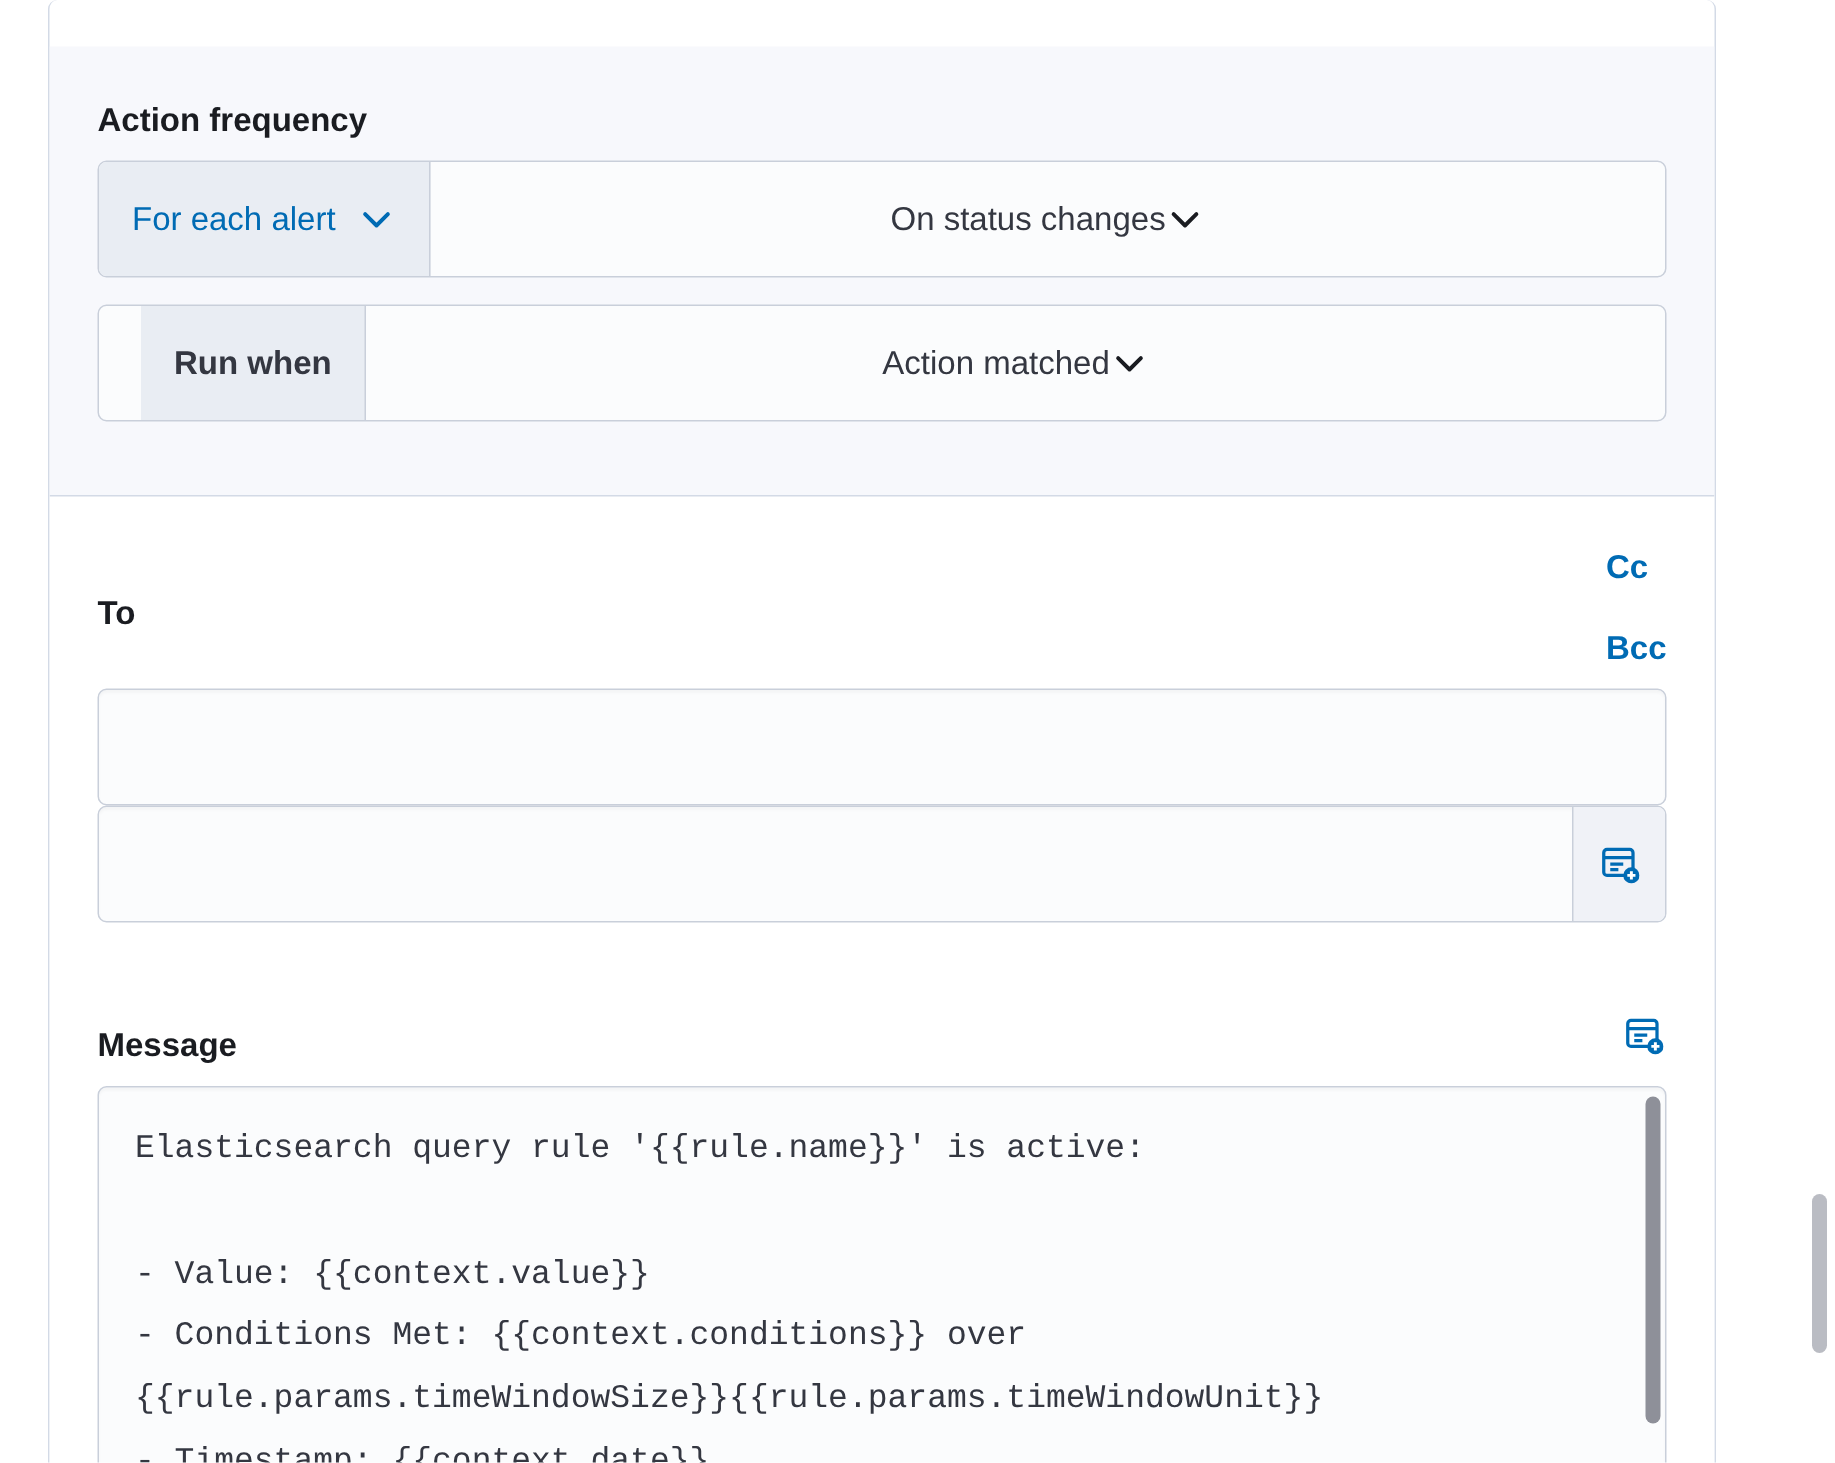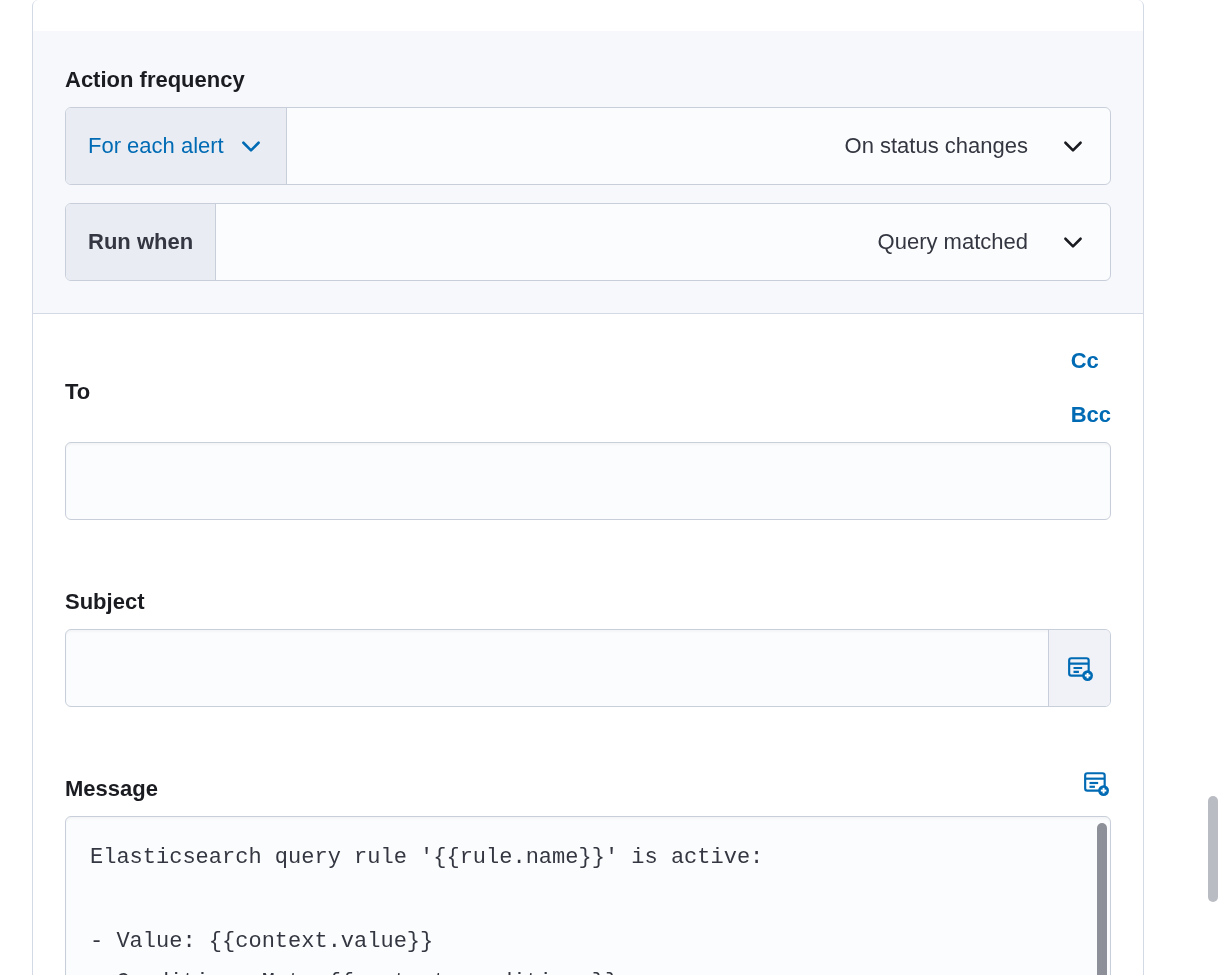--- a/index.html
+++ b/index.html
@@ -45,21 +45,21 @@
   .combo-row {
     display: flex;
     width: 100%;
     border: 1px solid #c9cfda;
     border-radius: 6px;
     background: #fbfcfd;
     height: 78px;
     overflow: hidden;
     margin-bottom: 18px;
   }
-  .combo-row:last-child { margin-bottom: 0; }
+  .combo-row:last-child { margin-bottom: 17px; padding-left: 28px; }
   .combo-prefix {
     background: #e9edf3;
     display: flex;
     align-items: center;
     padding: 0 22px;
     font-size: 22px;
     font-weight: 600;
     color: #343741;
     border-right: 1px solid #c9cfda;
     gap: 14px;
@@ -69,23 +69,22 @@
     color: #006bb4;
     font-weight: 500;
   }
   .combo-value {
     flex: 1;
     display: flex;
     align-items: center;
     padding: 0 24px;
     font-size: 22px;
     color: #343741;
-    justify-content: flex-end;
-    cursor: pointer;
-    gap: 32px;
+    justify-content: center;
+    cursor: pointer;
   }
   .chevron {
     width: 26px;
     height: 26px;
     flex-shrink: 0;
   }
   .chevron path {
     fill: none;
     stroke: #1a1c21;
     stroke-width: 2.4;
@@ -223,40 +222,39 @@
           <span>On status changes</span>
           <svg class="chevron" viewBox="0 0 24 24">
               <path d="M5 9l7 7 7-7"></path>
             </svg>
         </div>
       </div>
 
       <div class="combo-row">
         <div class="combo-prefix">Run when</div>
         <div class="combo-value">
-          <span>Query matched</span>
+          <span>Action matched</span>
           <svg class="chevron" viewBox="0 0 24 24">
               <path d="M5 9l7 7 7-7"></path>
             </svg>
         </div>
       </div>
     </div>
 
     <div class="section-bottom">
 
       <div class="row-to">
         <div class="heading" style="padding:0">To</div>
         <div class="cc-bcc">
           <span>Cc</span>
           <span>Bcc</span>
         </div>
       </div>
       <input type="text" class="text-input" value="" style="">
 
-      <div class="heading" style="padding-top:38px;">Subject</div>
       <div class="subject-wrap">
         <input type="text" class="subject-input" value="" style="">
         <div class="addon-btn">
           <svg class="insert-icon" viewBox="0 0 24 24">
             <rect x="2" y="3" width="18" height="16" rx="2" fill="none" stroke="#006bb4" stroke-width="2"></rect>
             <line x1="2" y1="8" x2="20" y2="8" stroke="#006bb4" stroke-width="2"></line>
             <line x1="6" y1="12" x2="14" y2="12" stroke="#006bb4" stroke-width="2"></line>
             <line x1="6" y1="15.5" x2="11" y2="15.5" stroke="#006bb4" stroke-width="2"></line>
             <circle cx="19" cy="19" r="5" fill="#006bb4"></circle>
             <line x1="19" y1="16.5" x2="19" y2="21.5" stroke="#fff" stroke-width="1.8"></line>

